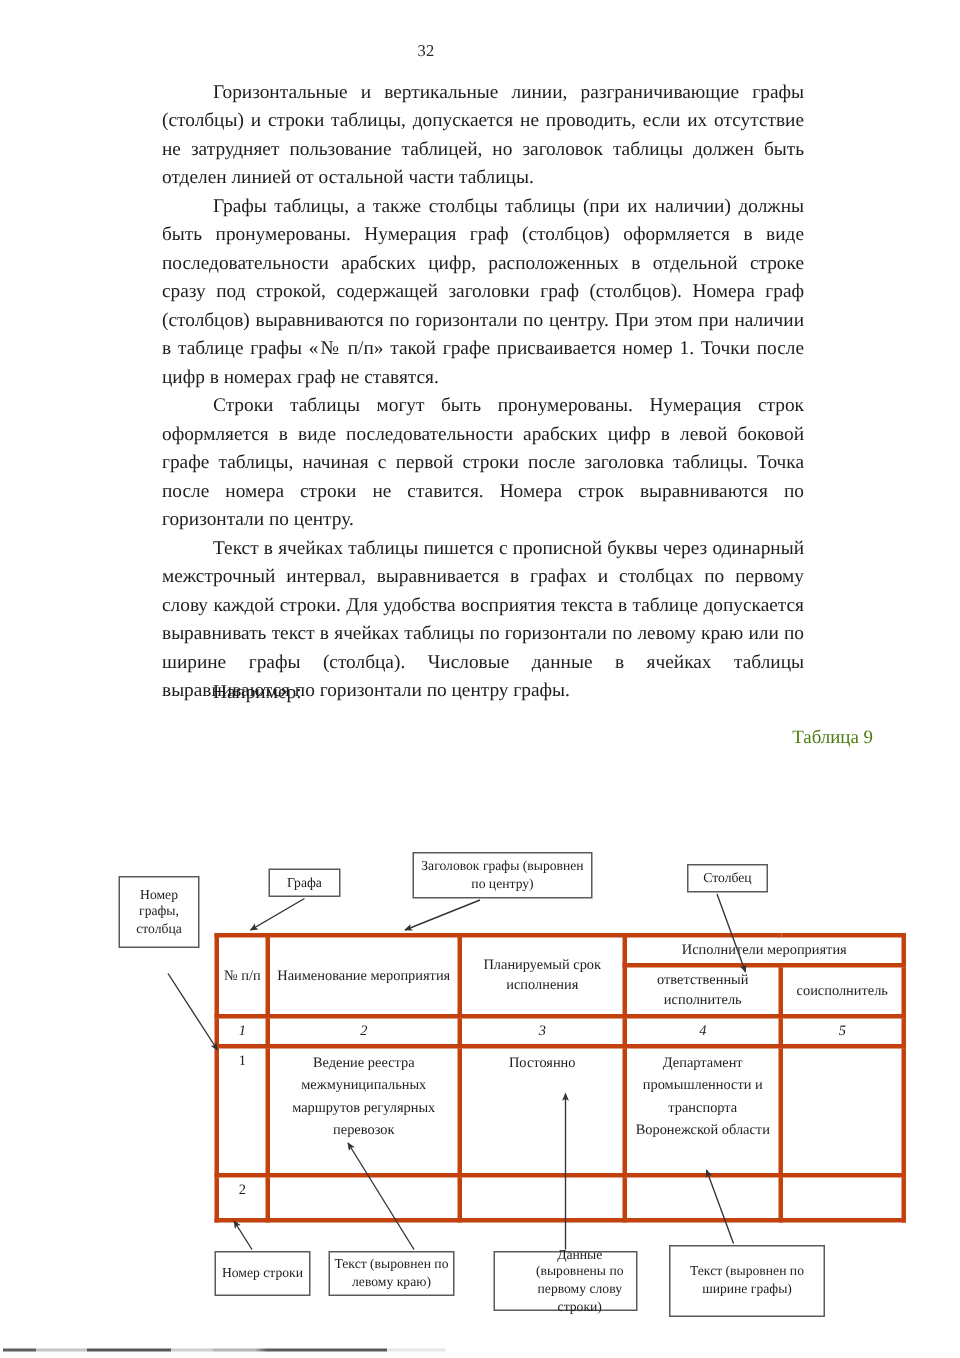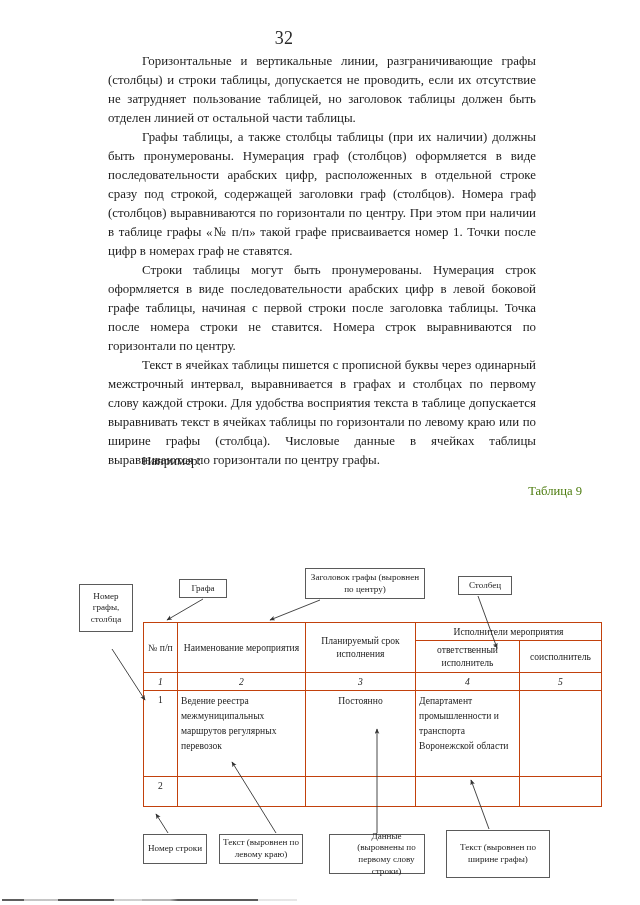--- a/index.html
+++ b/index.html
@@ -17,21 +17,21 @@
     overflow: hidden;
   }
 
   
   .page-number {
     position: absolute;
     top: 28px;
     left: 0;
     width: 568px;
     text-align: center;
-    font-size: 18px;
+    font-size: 11px;
     color: #2a2a2a;
     letter-spacing: .2px;
   }
 
   
   .body-text {
     position: absolute;
     left: 108px;
     top: 52px;
     width: 428px;
@@ -100,37 +100,37 @@
     width: 458px;
     border-collapse: collapse;
     table-layout: fixed;
     font-size: 9.6px;
     line-height: 13.2px;
     color: #1d1d1d;
     background: transparent;
     z-index: 2;
   }
   .doc-table td, .doc-table th {
-    border: 1px solid #c2410c;
+    border: 3px solid #c2410c;
     padding: 2px 3px;
     font-weight: normal;
     vertical-align: middle;
     box-sizing: border-box;
   }
   .doc-table th {
     text-align: center;
     height: 46px;
   }
   .doc-table td.numrow {
     text-align: center;
     height: 16px;
     font-style: italic;
   }
   .doc-table td.cell-left {
-    text-align: left;
+    text-align: center;
     vertical-align: top;
     line-height: 15.0px;
     margin-top: 12px;
   }
   .doc-table td.cell-center {
     text-align: center;
     vertical-align: top;
     line-height: 15.0px;
   }
   .doc-table td.cell-num {
@@ -183,21 +183,21 @@
   </div>
 
   <div class="example-line">Например:</div>
 
   <div class="table-number">Таблица 9</div>
 
   <div class="callout" style="left:79px;  top:584px; width:54px;  height:48px;">Номер графы, столбца</div>
 
   <div class="callout" style="left:179px; top:579px; width:48px;  height:19px;">Графа</div>
 
-  <div class="callout" style="left:275px; top:568px; width:120px; height:31px;margin-left:30px;">Заголовок графы (выровнен по центру)</div>
+  <div class="callout" style="left:275px; top:568px; width:120px; height:31px;">Заголовок графы (выровнен по центру)</div>
 
   <div class="callout" style="left:458px; top:576px; width:54px;  height:19px;">Столбец</div>
 
   <div class="callout" style="left:143px; top:834px; width:64px;  height:30px;">Номер строки</div>
 
   <div class="callout" style="left:219px; top:834px; width:84px;  height:30px;">Текст (выровнен по левому краю)</div>
 
   <div class="callout" style="left:329px; top:834px; width:96px;  height:40px;padding-left:21px;">Данные (выровнены по первому слову строки)</div>
 
   <div class="callout" style="left:446px; top:830px; width:104px; height:48px;">Текст (выровнен по ширине графы)</div>

